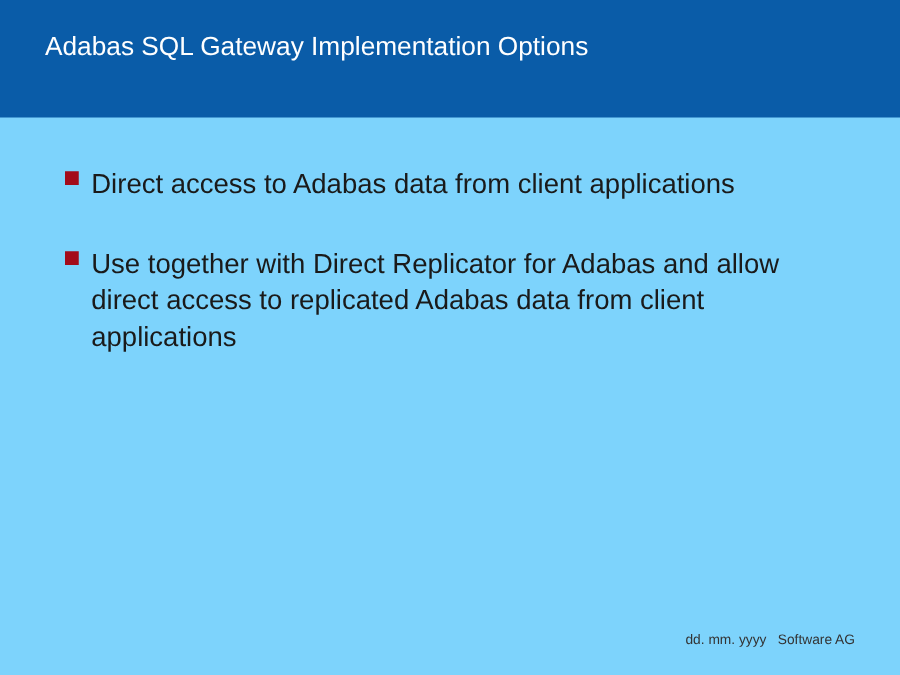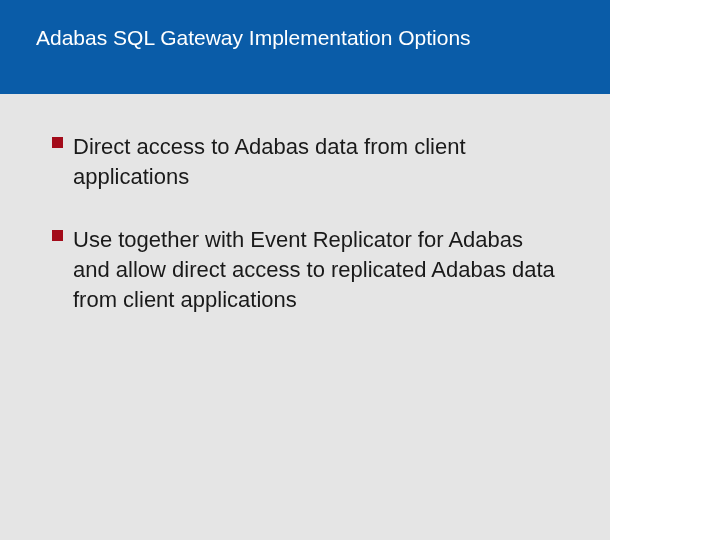--- a/index.html
+++ b/index.html
@@ -1,21 +1,21 @@
 <!DOCTYPE html>
 <html><head>
 <meta charset="utf-8">
 <style>
   * { margin: 0; padding: 0; box-sizing: border-box; }
   html, body { width: 720px; height: 540px; font-family: Arial, Helvetica, sans-serif; background: #fff; }
   .slide {
-    width: 610px;
+    width: 720px;
     height: 540px;
     position: relative;
-    background: #e5e5e5;
+    background: #7dd3fc;
   }
   .title-bar {
     background: #0a5ca8;
     color: #ffffff;
     padding: 26px 36px 44px 36px;
     font-size: 21px;
     font-weight: 400;
   }
   .content {
     padding: 38px 52px 0 52px;
@@ -59,19 +59,23 @@
   <div class="content">
 
     <div class="bullet-item">
       <div class="bullet-marker"></div>
       <div class="bullet-text">Direct access to Adabas data from client applications</div>
     </div>
 
 
     <div class="bullet-item">
       <div class="bullet-marker"></div>
-      <div class="bullet-text">Use together with Event Replicator for Adabas and allow direct access to replicated Adabas data from client applications</div>
+      <div class="bullet-text">Use together with Direct Replicator for Adabas and allow direct access to replicated Adabas data from client applications</div>
     </div>
 
   </div>
 
+  <div class="footer">
+    <span class="date">dd. mm. yyyy</span>
+    <span>Software AG</span>
+  </div>
 
 </div>
 
 </body></html>

